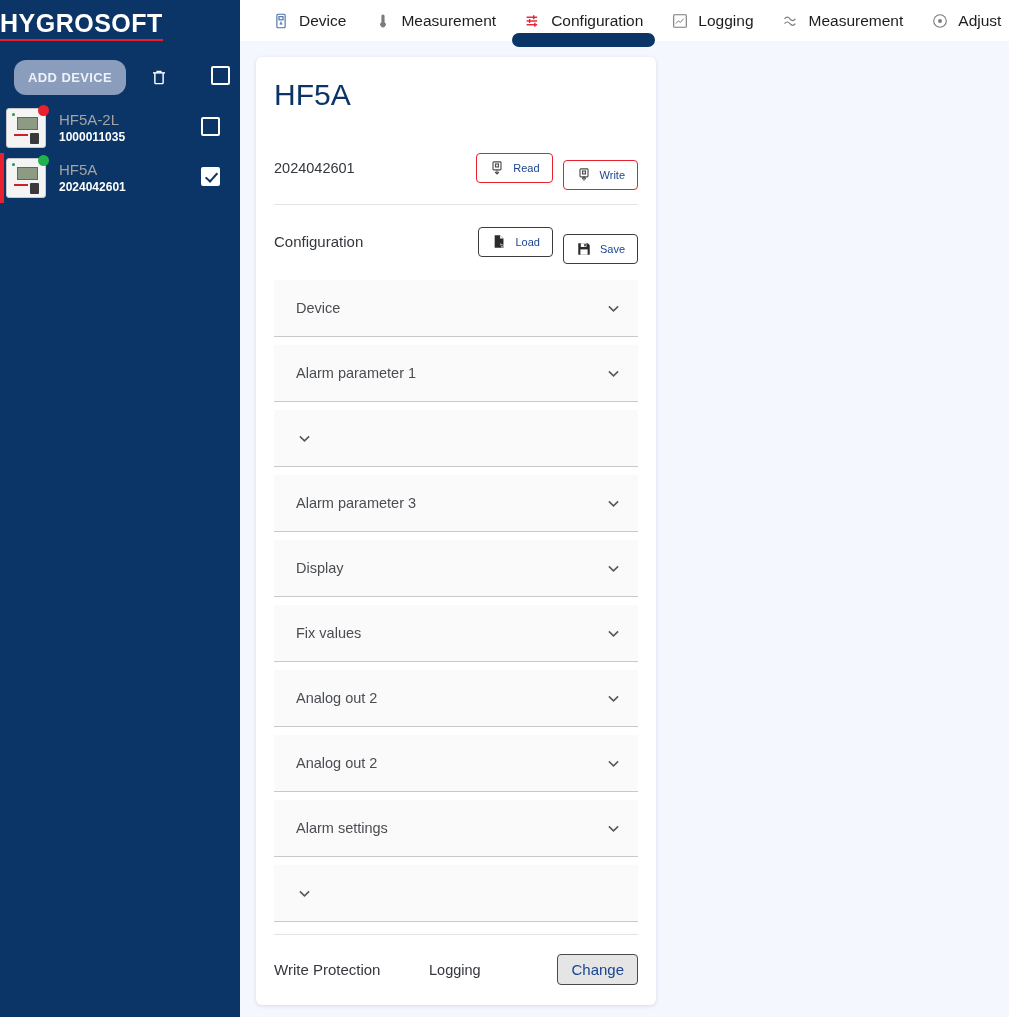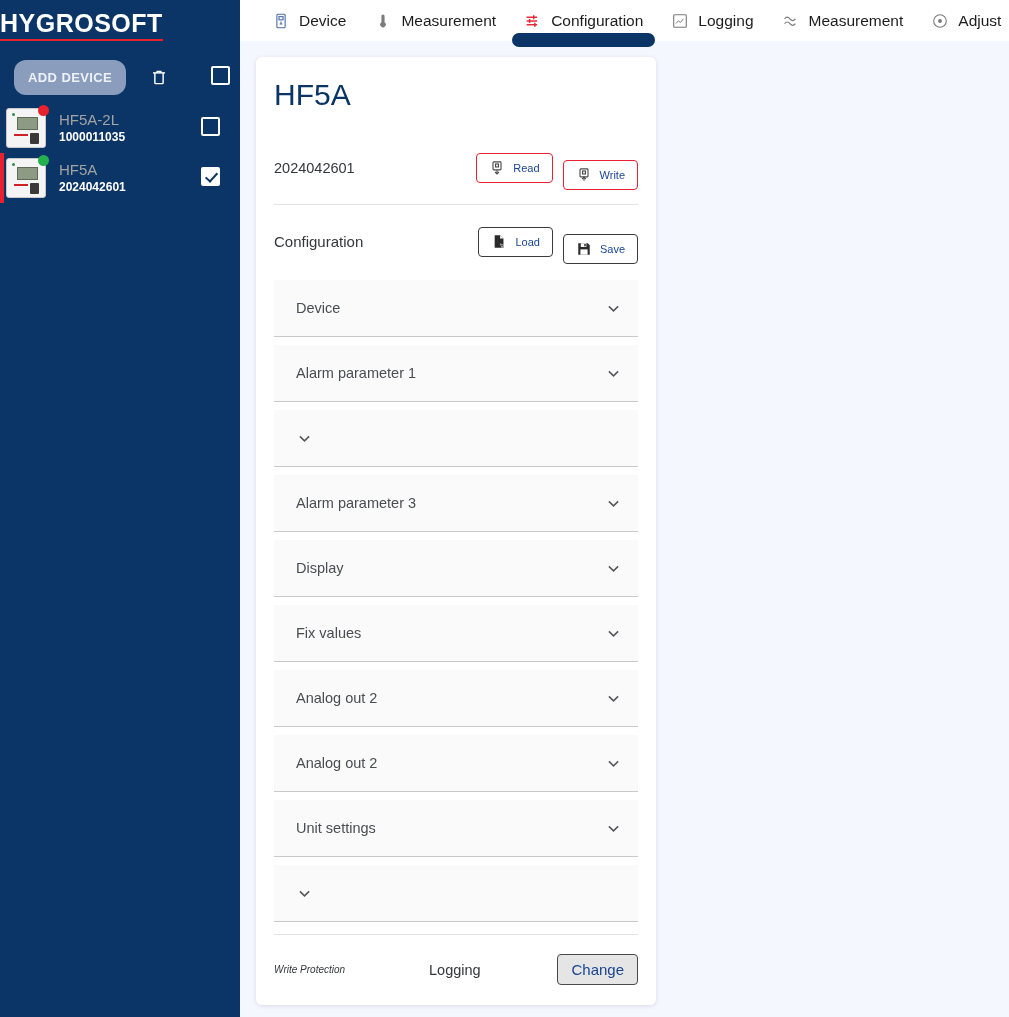--- a/index.html
+++ b/index.html
@@ -239,21 +239,21 @@
   }
   .acc-label { flex: 1 1 auto; font-size: 14.5px; color: #4a4d52; }
   .chev { width: 17px; height: 17px; }
 
   .footer-row {
     display: flex; align-items: center;
     border-top: 1px solid #e2e4e8;
     padding-top: 19px;
     margin-top: 12px;
   }
-  .wp-label { font-size: 10px; color: #34373c; width: 155px; font-style: italic; }
+  .wp-label { font-size: 15px; color: #34373c; width: 155px; }
   .wp-value { font-size: 14.5px; color: #34373c; flex: 1 1 auto; }
   .btn-change {
     border: 1.3px solid #4a4a4a;
     border-radius: 4px;
     background: #e5e5e5;
     color: #19458f;
     font-size: 15px;
     padding: 6px 13px;
     cursor: pointer;
     font-family: "Liberation Sans", sans-serif;
@@ -480,21 +480,21 @@
           </div>
 
           <div class="acc-item">
             <span class="acc-label">Analog out 2</span>
             <svg class="chev" viewBox="0 0 24 24" fill="none" stroke="#58585c" stroke-width="2.2">
                 <path d="M5.5 9l6.5 6.4L18.5 9"></path>
               </svg>
           </div>
 
           <div class="acc-item">
-            <span class="acc-label">Unit settings</span>
+            <span class="acc-label">Alarm settings</span>
             <svg class="chev" viewBox="0 0 24 24" fill="none" stroke="#58585c" stroke-width="2.2">
                 <path d="M5.5 9l6.5 6.4L18.5 9"></path>
               </svg>
           </div>
 
           <div class="acc-item">
             <svg class="chev" viewBox="0 0 24 24" fill="none" stroke="#58585c" stroke-width="2.2">
                 <path d="M5.5 9l6.5 6.4L18.5 9"></path>
               </svg>
           </div>

